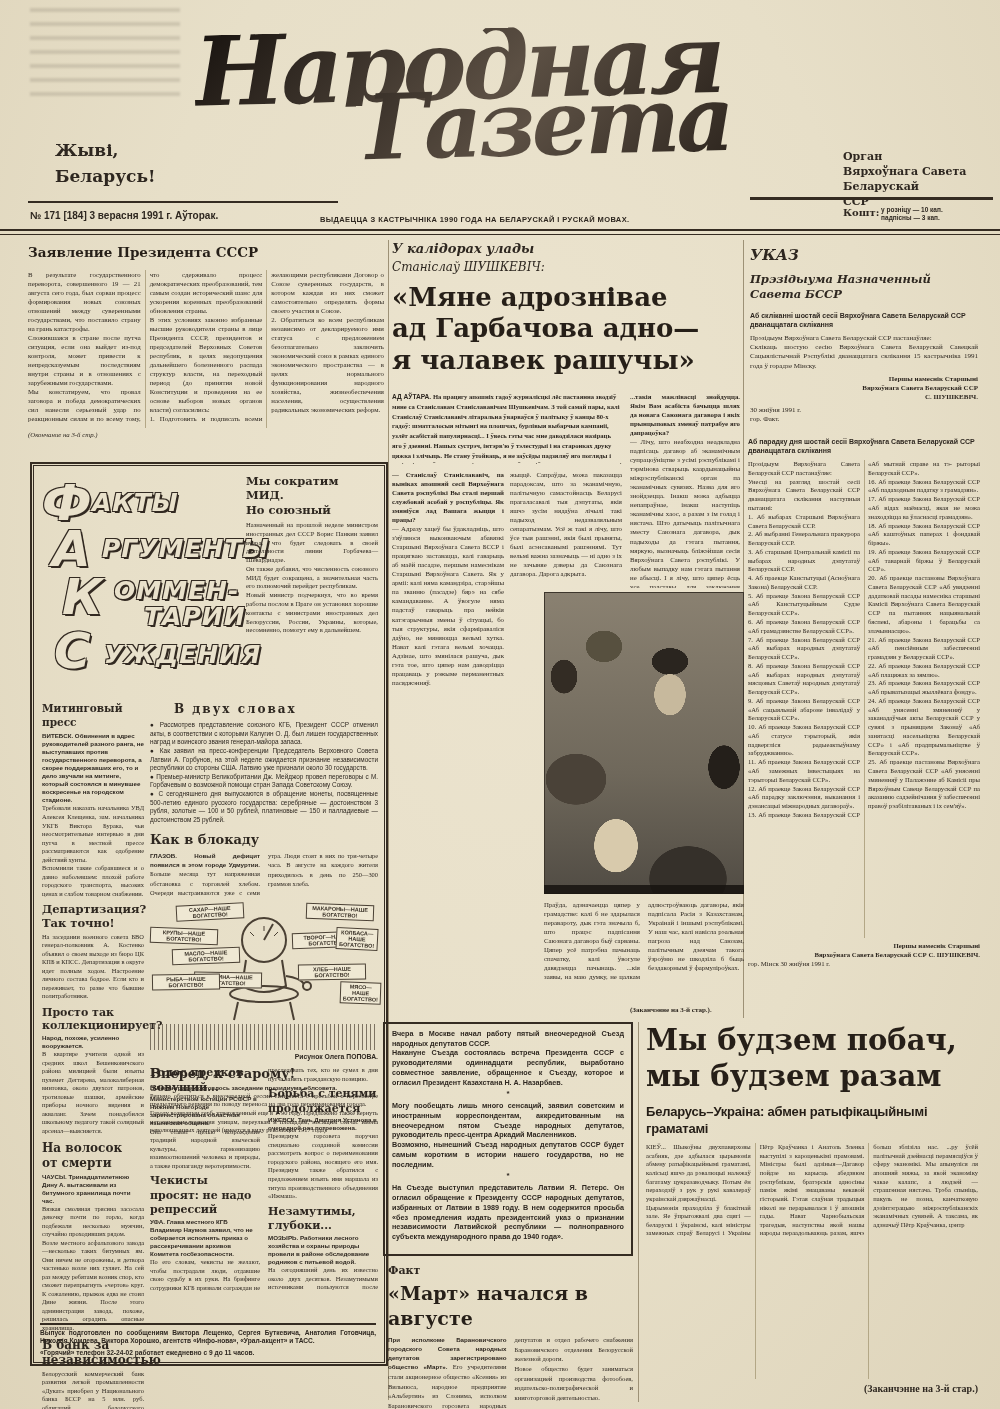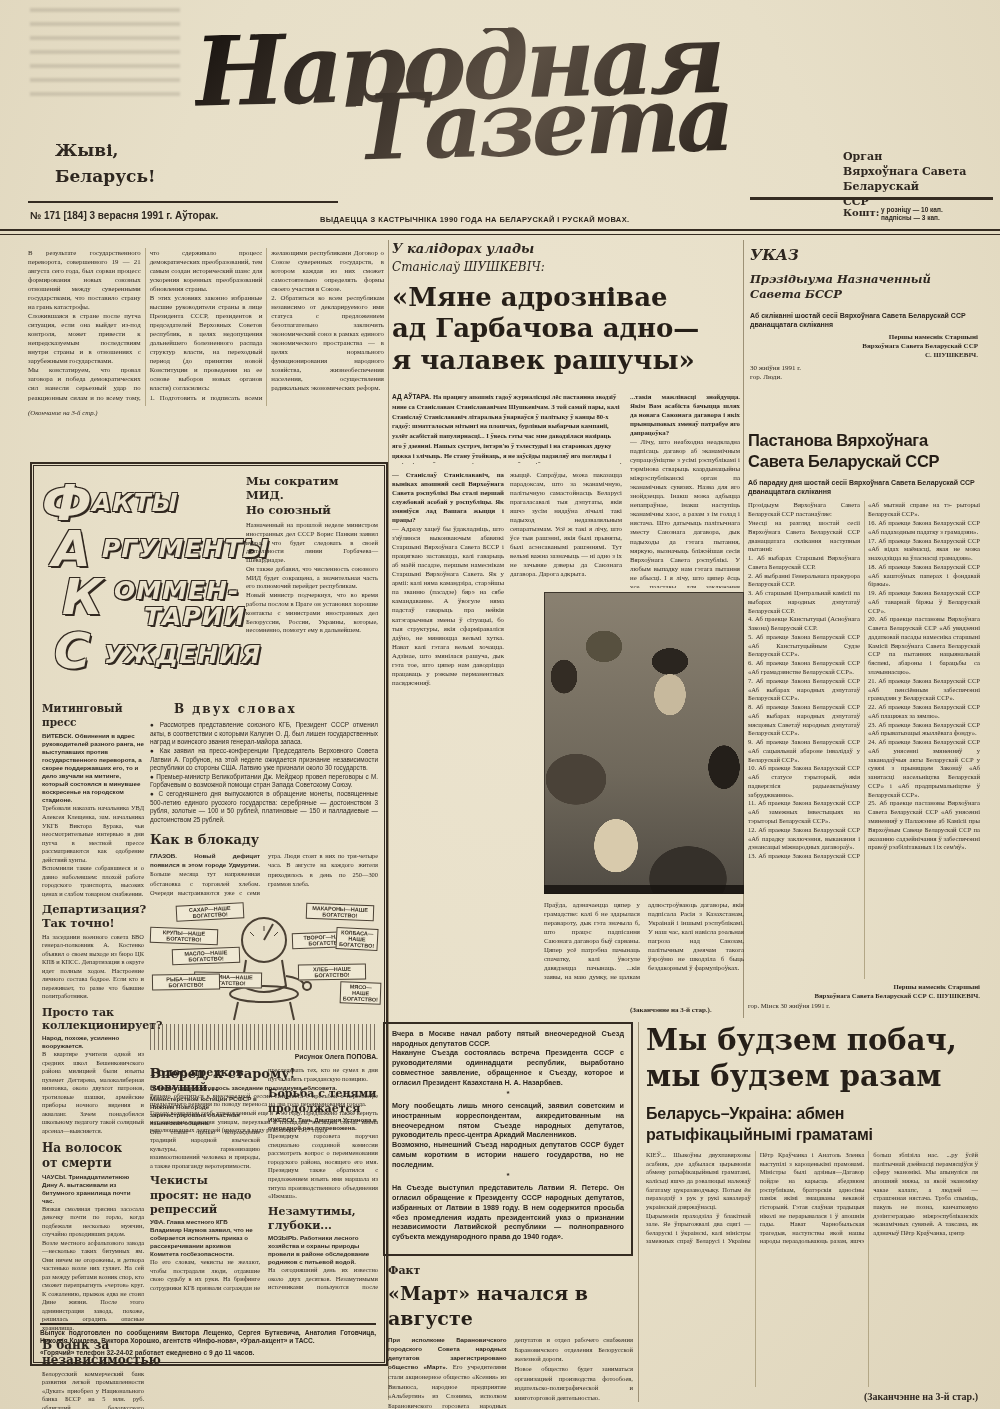--- a/index.html
+++ b/index.html
@@ -84,20 +84,21 @@
   </div>
   <div class="abs rule" style="left:0;top:229px;width:1000px;height:2px;"></div>
   <div class="abs rule" style="left:0;top:234px;width:1000px;height:1px;"></div>
 
   <div class="abs vrule" style="left:388px;top:240px;height:1160px;"></div>
   <div class="abs vrule" style="left:743px;top:240px;height:778px;"></div>
   <div class="abs vrule" style="left:638px;top:1022px;height:380px;"></div>
 
   <div class="abs" style="left:28px;top:242px;width:356px;">
     <div class="hl c" style="font-size:13.5px;line-height:1.6;">
+      <div>Заявление Президента СССР</div>
     </div>
     <div class="cols3 j pre clip" style="margin-top:6px;height:158px;">В результате государственного переворота, совершенного 19 — 21 августа сего года, был сорван процесс формирования новых союзных отношений между суверенными государствами, что поставило страну на грань катастрофы.
 Сложившаяся в стране после путча ситуация, если она выйдет из-под контроля, может привести к непредсказуемым последствиям внутри страны и в отношениях с зарубежными государствами.
 Мы констатируем, что провал заговора и победа демократических сил нанесли серьезный удар по реакционным силам и по всему тому, что сдерживало процесс демократических преобразований, тем самым создан исторический шанс для ускорения коренных преобразований обновления страны.
 В этих условиях законно избранные высшие руководители страны в лице Президента СССР, президентов и председателей Верховных Советов республик, в целях недопущения дальнейшего болезненного распада структур власти, на переходный период (до принятия новой Конституции и проведения на ее основе выборов новых органов власти) согласились:
 1. Подготовить и подписать всеми желающими республиками Договор о Союзе суверенных государств, в котором каждая из них сможет самостоятельно определять формы своего участия в Союзе.
 2. Обратиться ко всем республикам независимо от декларируемого ими статуса с предложением безотлагательно заключить экономический союз в рамках единого экономического пространства — в целях нормального функционирования народного хозяйства, жизнеобеспечения населения, осуществления радикальных экономических реформ.</div>
     <div class="i c" style="font-size:6.8px;margin-top:2px;">(Окончание на 3-й стр.)</div>
   </div>
 
@@ -135,34 +136,34 @@
         <span>...кія заявы, на маю думку, не цалкам адлюстроўваюць дагаворы, якія падпісала Расія з Казахстанам, Украінай і іншымі рэспублікамі. У наш час, калі навісла рэальная пагроза над Саюзам, палітычным дзеячам такога ўзроўню не шкодзіла б быць бездакорнымі ў фармуліроўках.</span>
       </div>
     </div>
     <div class="abs b" style="left:238px;top:766px;width:112px;font-size:7px;">(Заканчэнне на 3-й стар.).</div>
   </div>
 
   <div class="abs" style="left:750px;top:246px;width:228px;">
     <div class="serif b i c" style="font-size:15px;">УКАЗ</div>
     <div class="serif b i c" style="font-size:11.5px;margin-top:6px;">Прэзідыума Назначенный Савета БССР</div>
     <div class="lede" style="margin-top:8px;">Аб скліканні шостай сесіі Вярхоўнага Савета Беларускай ССР дванаццатага склікання</div>
+    <div class="j pre" style="margin-top:5px;font-size:7px;">Прэзідыум Вярхоўнага Савета Беларускай ССР пастанаўляе:
+Склікаць шостую сесію Вярхоўнага Савета Беларускай Савецкай Сацыялістычнай Рэспублікі дванаццатага склікання 15 кастрычніка 1991 года ў горадзе Мінску.</div>
     <div class="b r" style="font-size:7px;margin-top:4px;">
       <div>Першы намеснік Старшыні</div>
       <div>Вярхоўнага Савета Беларускай ССР</div>
       <div>С. ШУШКЕВІЧ.</div>
     </div>
     <div style="font-size:7px;margin-top:3px;">
       <div>30 жніўня 1991 г.</div>
-      <div>гор. Люди.</div>
+      <div>гор. Факт.</div>
     </div>
   </div>
 
   <div class="abs" style="left:748px;top:430px;width:232px;">
-    <div class="sans b c pre" style="font-size:16.5px;line-height:1.25;letter-spacing:-.3px;color:#241d16;">Пастанова Вярхоўнага
-Савета Беларускай ССР</div>
     <div class="lede" style="margin-top:7px;">Аб парадку  дня  шостай сесіі Вярхоўнага Савета Беларускай ССР дванаццатага склікання</div>
     <div class="clip" style="margin-top:5px;height:478px;">
       <div class="cols2 j" style="height:100%;font-size:6.6px;">
         <span class="pre">Прэзідыум Вярхоўнага Савета Беларускай ССР пастанаўляе:
 Унесці на разгляд шостай сесіі Вярхоўнага Савета Беларускай ССР дванаццатага склікання наступныя пытанні:
 1. Аб выбарах Старшыні Вярхоўнага Савета Беларускай ССР.
 2. Аб выбранні Генеральнага пракурора Беларускай ССР.
 3. Аб старшыні Цэнтральнай камісіі па выбарах народных дэпутатаў Беларускай ССР.
 4. Аб праекце Канстытуцыі (Асноўнага Закона) Беларускай ССР.
 5. Аб праекце Закона Беларускай ССР «Аб Канстытуцыйным Судзе Беларускай ССР».
@@ -342,21 +343,21 @@
       <span class="lede" style="font-size:6.2px;">При исполкоме Барановичского городского Совета народных депутатов зарегистрировано общество «Март».</span>
       <span class="pre" style="font-size:6.5px;">Его учредителями стали акционерное общество «Ксения» из Вильнюса, народное предприятие «Альбертин» из Слонима, исполком Барановичского горсовета народных депутатов и отдел рабочего снабжения Барановичского отделения Белорусской железной дороги.
 Новое общество будет заниматься организацией производства фотообоев, издательско-полиграфической и книготорговой деятельностью.</span>
     </div>
 
   </div>
 
   <div class="abs" style="left:646px;top:1022px;width:332px;">
     <div class="hl pre" style="font-size:29px;line-height:1.25;">Мы будзем побач,
 мы будзем разам</div>
-    <div class="sans b" style="font-size:16px;margin-top:8px;letter-spacing:-.2px;color:#241d16;">Беларусь–Украіна:  абмен  ратыфікацыйнымі  граматамі</div>
+    <div class="sans b" style="font-size:13px;margin-top:8px;letter-spacing:-.2px;color:#241d16;">Беларусь–Украіна:  абмен  ратыфікацыйнымі  граматамі</div>
     <div class="clip" style="margin-top:6px;height:236px;">
       <div class="cols3 j" style="height:100%;font-size:6.5px;">
         <span class="pre">КІЕЎ... Шыкоўны двухпавярховы асабняк, дзе адбылася цырымонія абмену ратыфікацыйнымі граматамі, калісьці яшчэ да рэвалюцыі належаў багатаму цукразаводчыку. Потым ён пераходзіў з рук у рукі кавалераў украінскай дзяржаўнасці.
 Цырымонія праходзіла ў блакітнай зале. Яе ўпрыгожвалі два сцягі — беларускі і ўкраінскі, калі міністры замежных спраў Беларусі і Украіны Пётр Краўчанка і</span>
         <span class="pre">Анатоль Зленка выступілі з кароценькімі прамовамі. Міністры былі адзіныя—Дагавор пойдзе на карысць абедзвюм рэспублікам, братэрскія адносіны паміж якімі змацаваны векавой гісторыяй. Гэтая слаўная традыцыя ніколі не перарывалася і ў апошнія гады. Нават Чарнобыльская трагедыя, наступствы якой нашы народы пераадольваюць разам, яшчэ больш зблізіла нас.</span>
         <span class="pre">...ру ўсёй палітычнай дзейнасці перамясціўся ў сферу эканомікі. Мы апынуліся ля апошняй мяжы, за якой эканоміку чакае калапс, а людзей — страшэнная нястача. Трэба спыніць, пакуль не позна, канчатковую дэзінтэграцыю міжрэспубліканскіх эканамічных сувязей. А таксама, як адзначыў Пётр Краўчанка, цэнтр</span>
       </div>
     </div>
     <div class="b r" style="font-size:10px;margin-top:3px;">(Заканчэнне на 3-й стар.)</div>
   </div>

